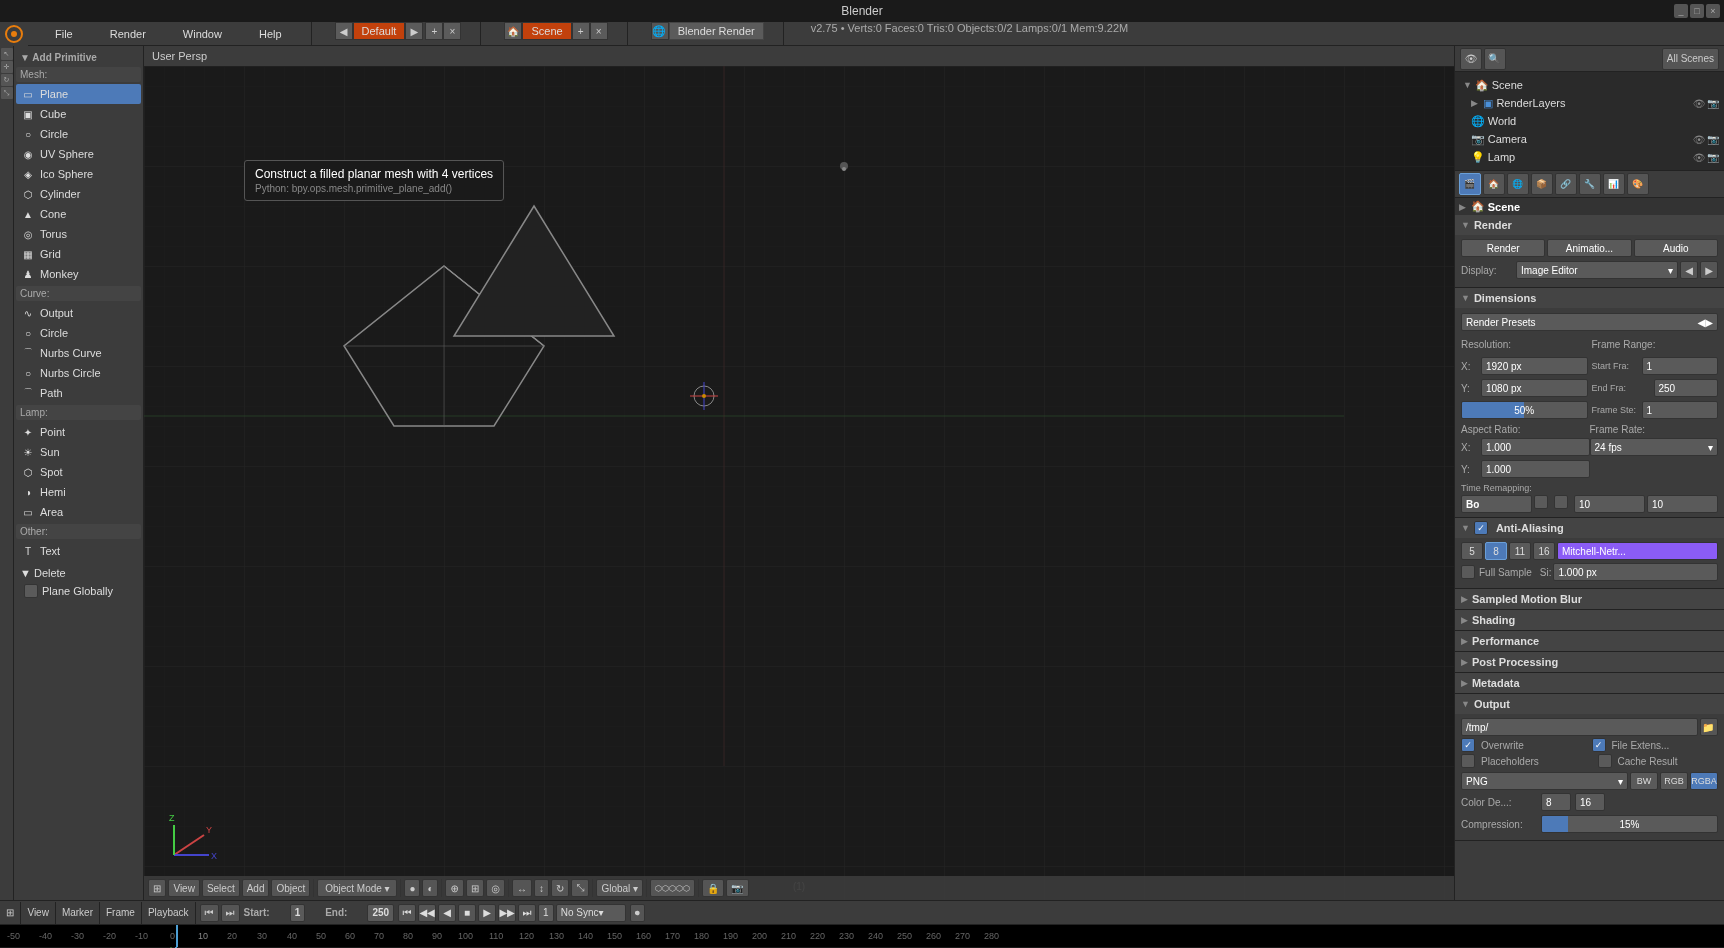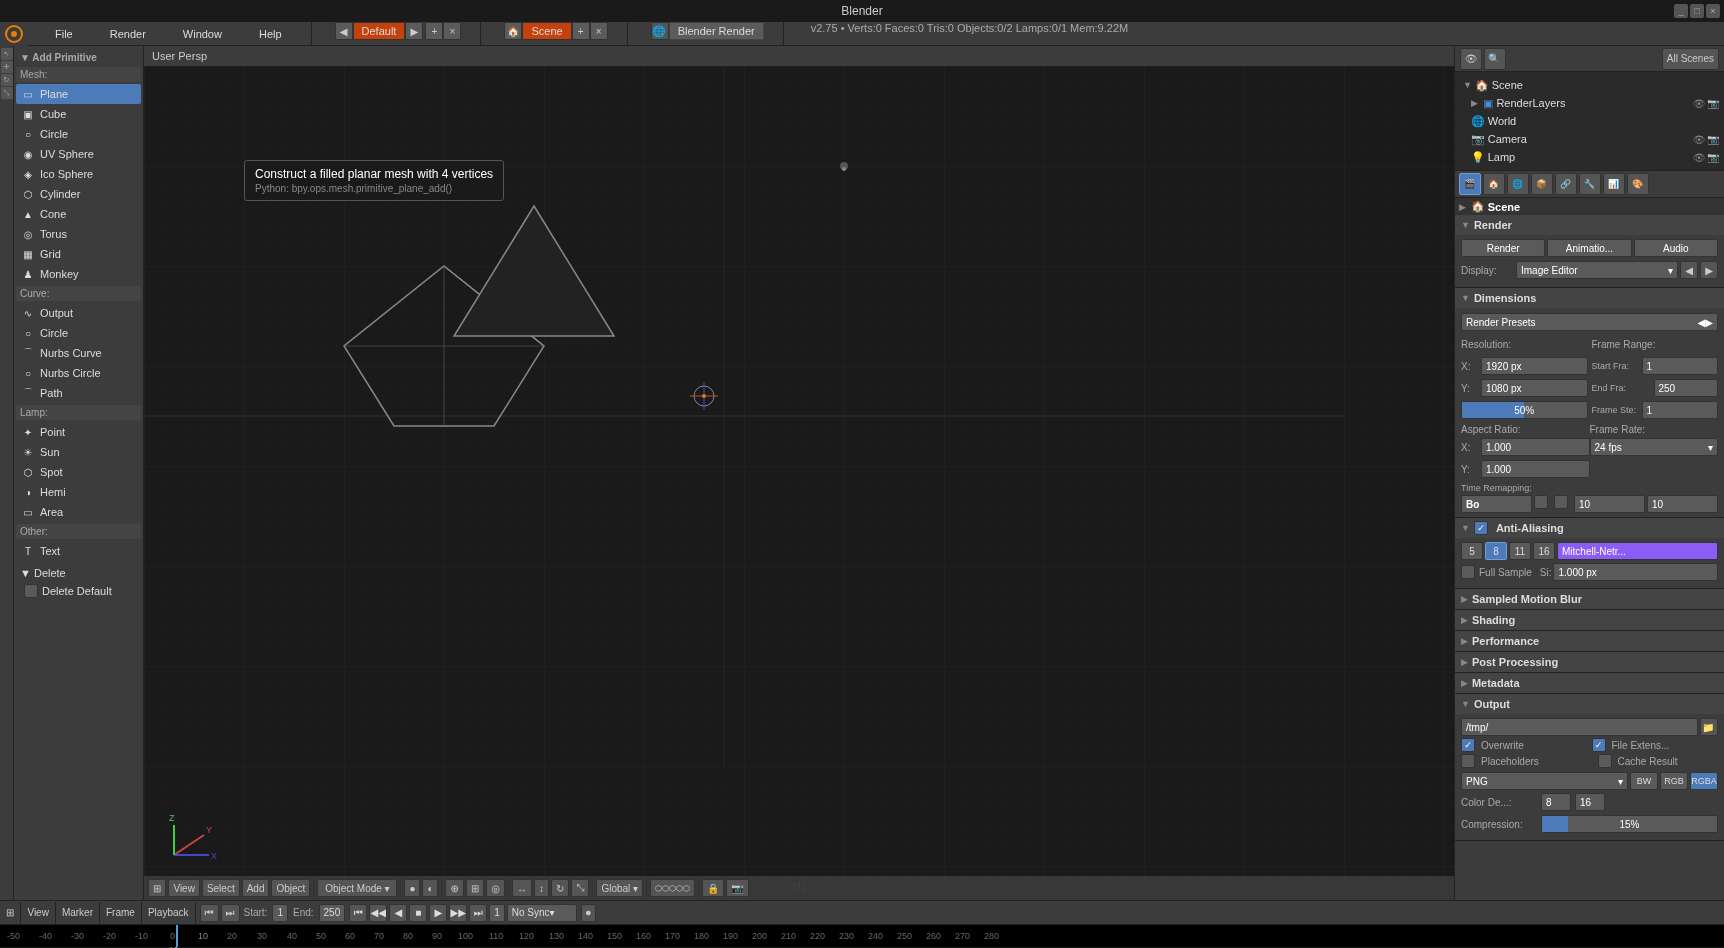--- a/index.html
+++ b/index.html
@@ -813,21 +813,21 @@
     <div class="section-header">Other:</div>
     <div class="panel-item">
       <div class="icon">T</div>
       <div class="label">Text</div>
     </div>
 
     <div class="delete-section">
       <div class="delete-header">▼ Delete</div>
       <div class="delete-item">
         <div class="checkbox-box unchecked"></div>
-        <span>Delete Default</span>
+        <span>Plane Globally</span>
       </div>
     </div>
   </div>
 
   <div id="viewport">
     <div class="viewport-header">
       <span>User Persp</span>
     </div>
 
     <div class="viewport-content">
@@ -1241,21 +1241,21 @@
 
 <div id="bottom-bar">
   <div class="bottom-btn">⊞</div>
   <div class="bottom-btn">View</div>
   <div class="bottom-btn">Marker</div>
   <div class="bottom-btn">Frame</div>
   <div class="bottom-btn">Playback</div>
   <div style="display:flex;align-items:center;gap:2px;padding:0 4px;">
     <div class="ctrl-btn">⏮</div>
     <div class="ctrl-btn">⏭</div>
-    <div style="display:flex;align-items:center;gap:5px;padding:0 2px;">
+    <div style="display:flex;align-items:center;gap:20px;padding:0 2px;font-weight:bold;">
       <span style="color:#aaa;font-size:10px;">Start:</span>
       <div class="ctrl-field">
         <span>1</span>
       </div>
       <span style="color:#aaa;font-size:10px;">End:</span>
       <div class="ctrl-field">
         <span>250</span>
       </div>
     </div>
 

